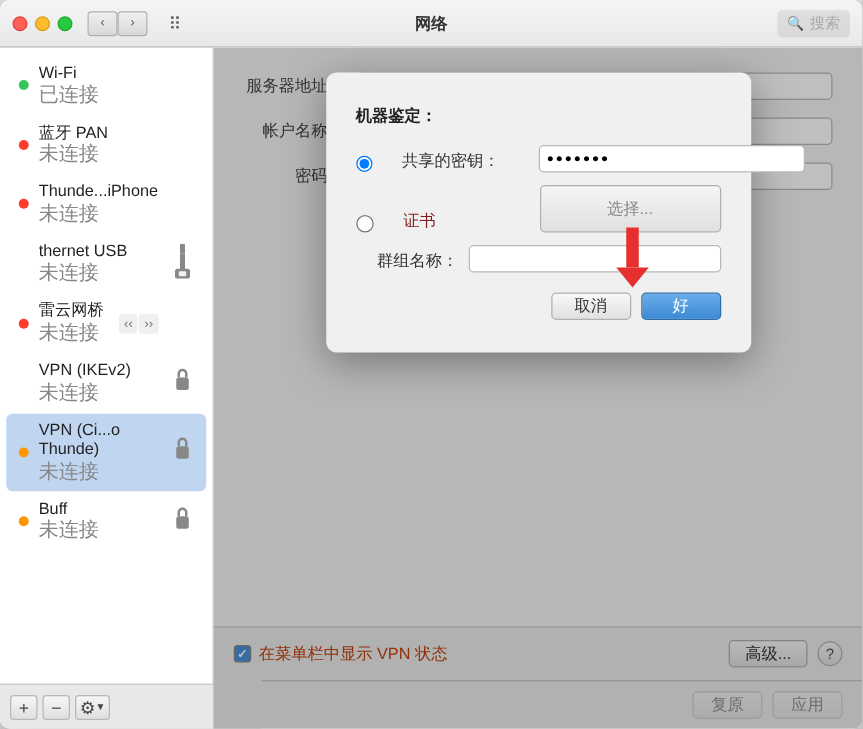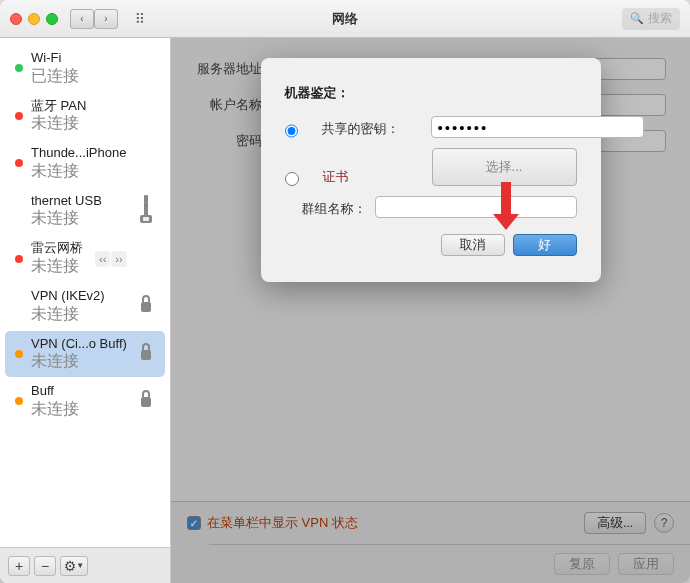--- a/index.html
+++ b/index.html
@@ -326,21 +326,20 @@
       background: linear-gradient(180deg, #f8f8f8, #e0e0e0);
       border: 1px solid #b0b0b0;
       border-radius: 4px;
       font-size: 13px;
       color: #333;
       cursor: pointer;
       display: flex;
       align-items: center;
       justify-content: center;
       padding: 0 12px;
-      font-family: Liberation Serif, serif;
     }
 
     .action-btn-sm.disabled {
       opacity: 0.5;
       cursor: default;
     }
 
     
     .modal-overlay {
       position: absolute;
@@ -564,21 +563,21 @@
             <svg width="18" height="22" viewBox="0 0 18 22" fill="#888">
               <rect x="4" y="9" width="10" height="10" rx="2" fill="#888"></rect>
               <path d="M6 9V6a3 3 0 016 0v3" stroke="#888" stroke-width="2" fill="none"></path>
             </svg>
           </div>
         </div>
 
         <div class="sidebar-item selected">
           <div class="status-dot dot-orange"></div>
           <div class="sidebar-item-text">
-            <span class="item-name">VPN (Ci...o Buff)</span>
+            <span class="item-name">VPN (Ci...o Thunde)</span>
             <span class="item-status">未连接</span>
           </div>
           <div class="sidebar-item-icon">
             <svg width="18" height="22" viewBox="0 0 18 22" fill="#888">
               <rect x="4" y="9" width="10" height="10" rx="2" fill="#888"></rect>
               <path d="M6 9V6a3 3 0 016 0v3" stroke="#888" stroke-width="2" fill="none"></path>
             </svg>
           </div>
         </div>
 

